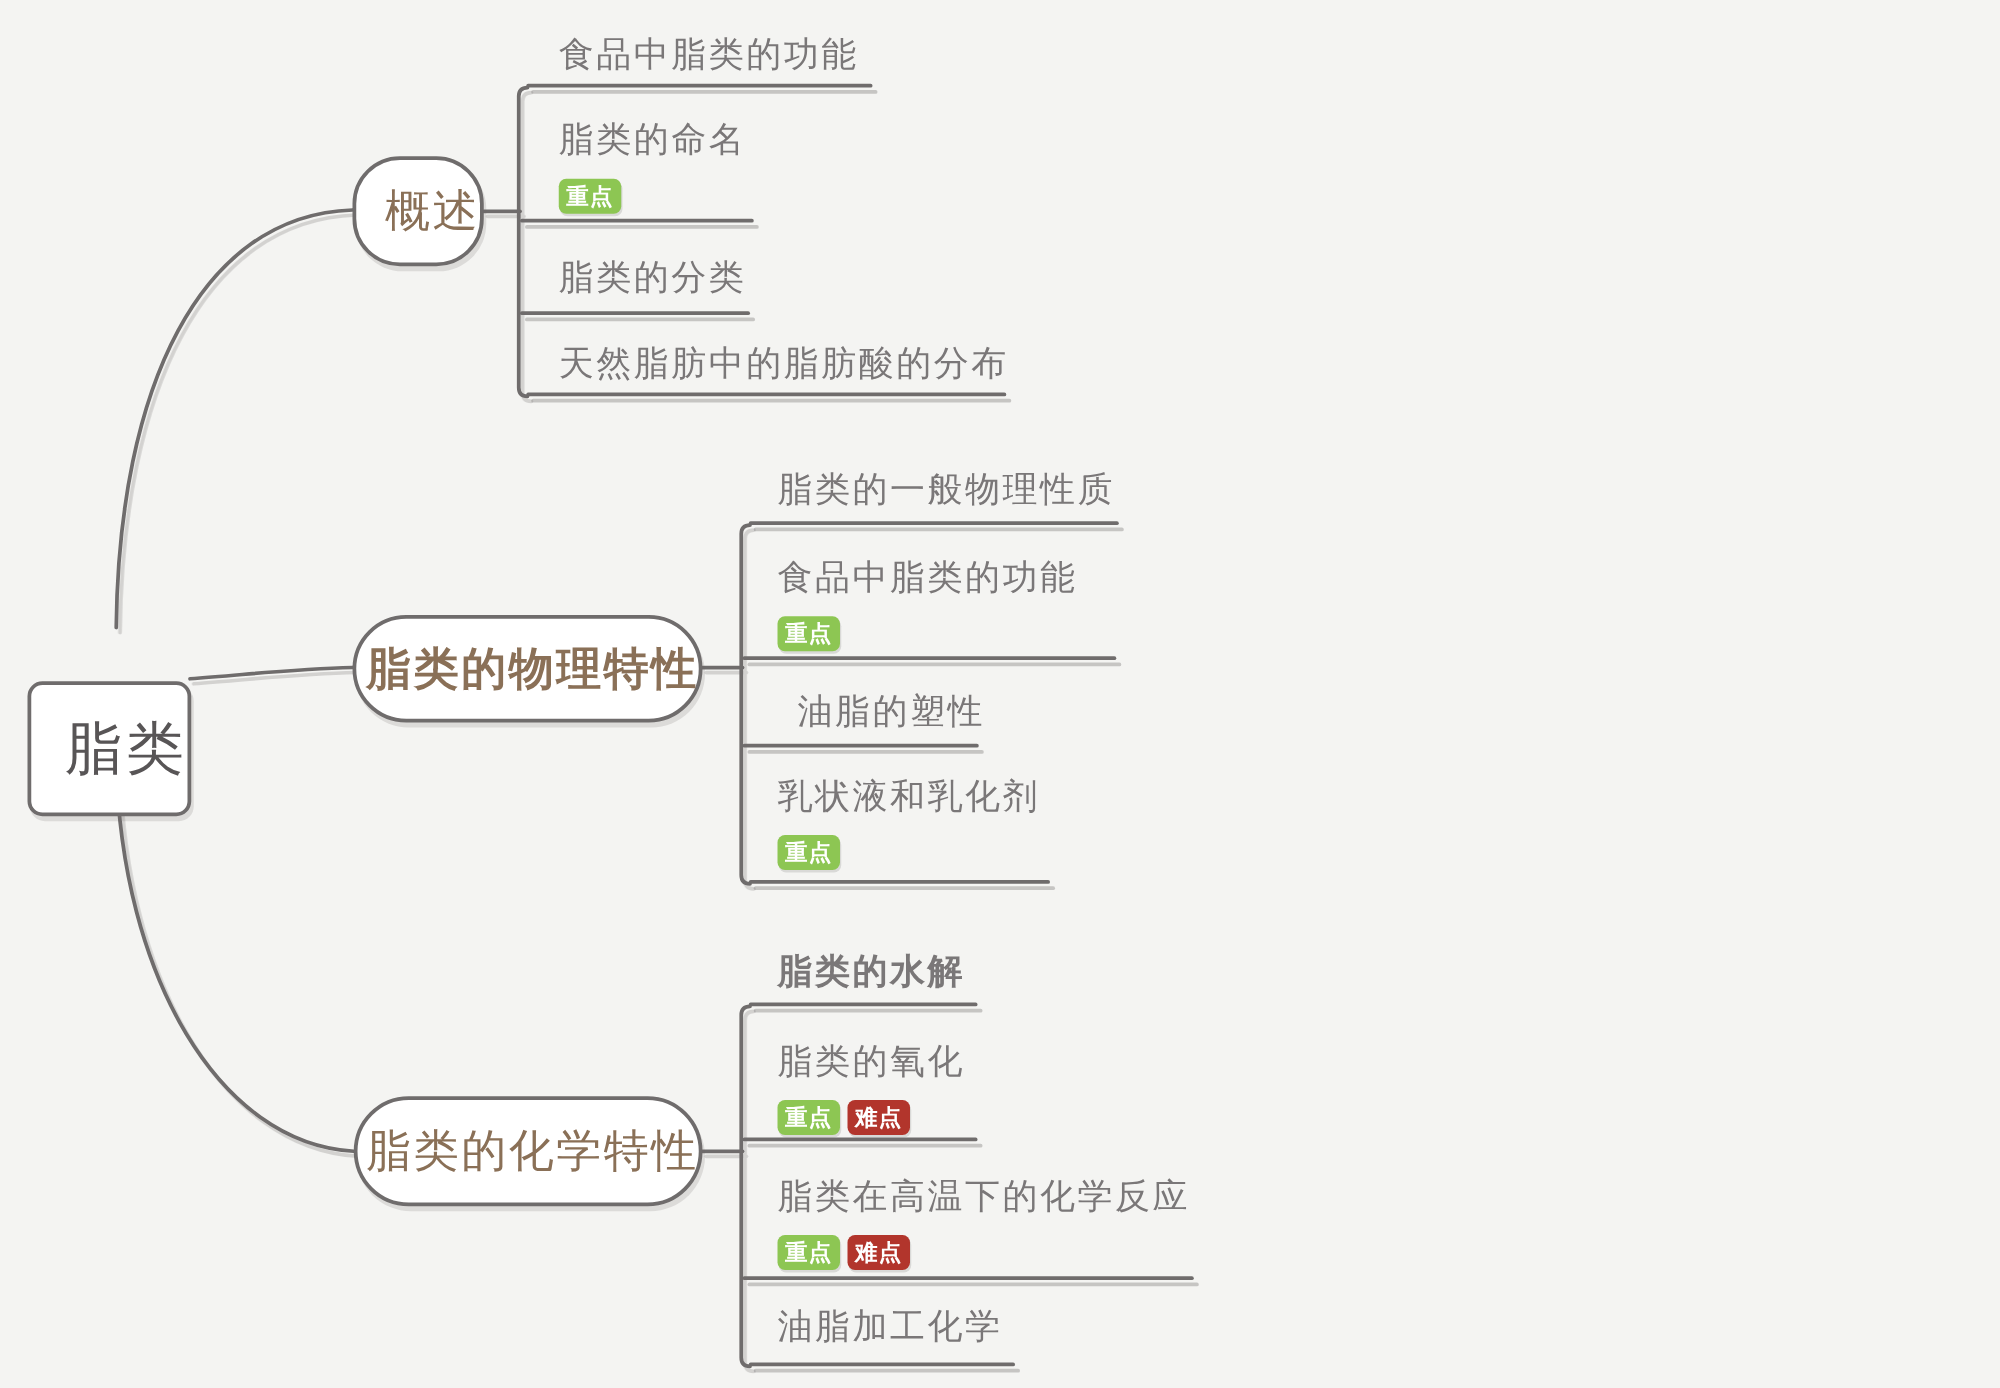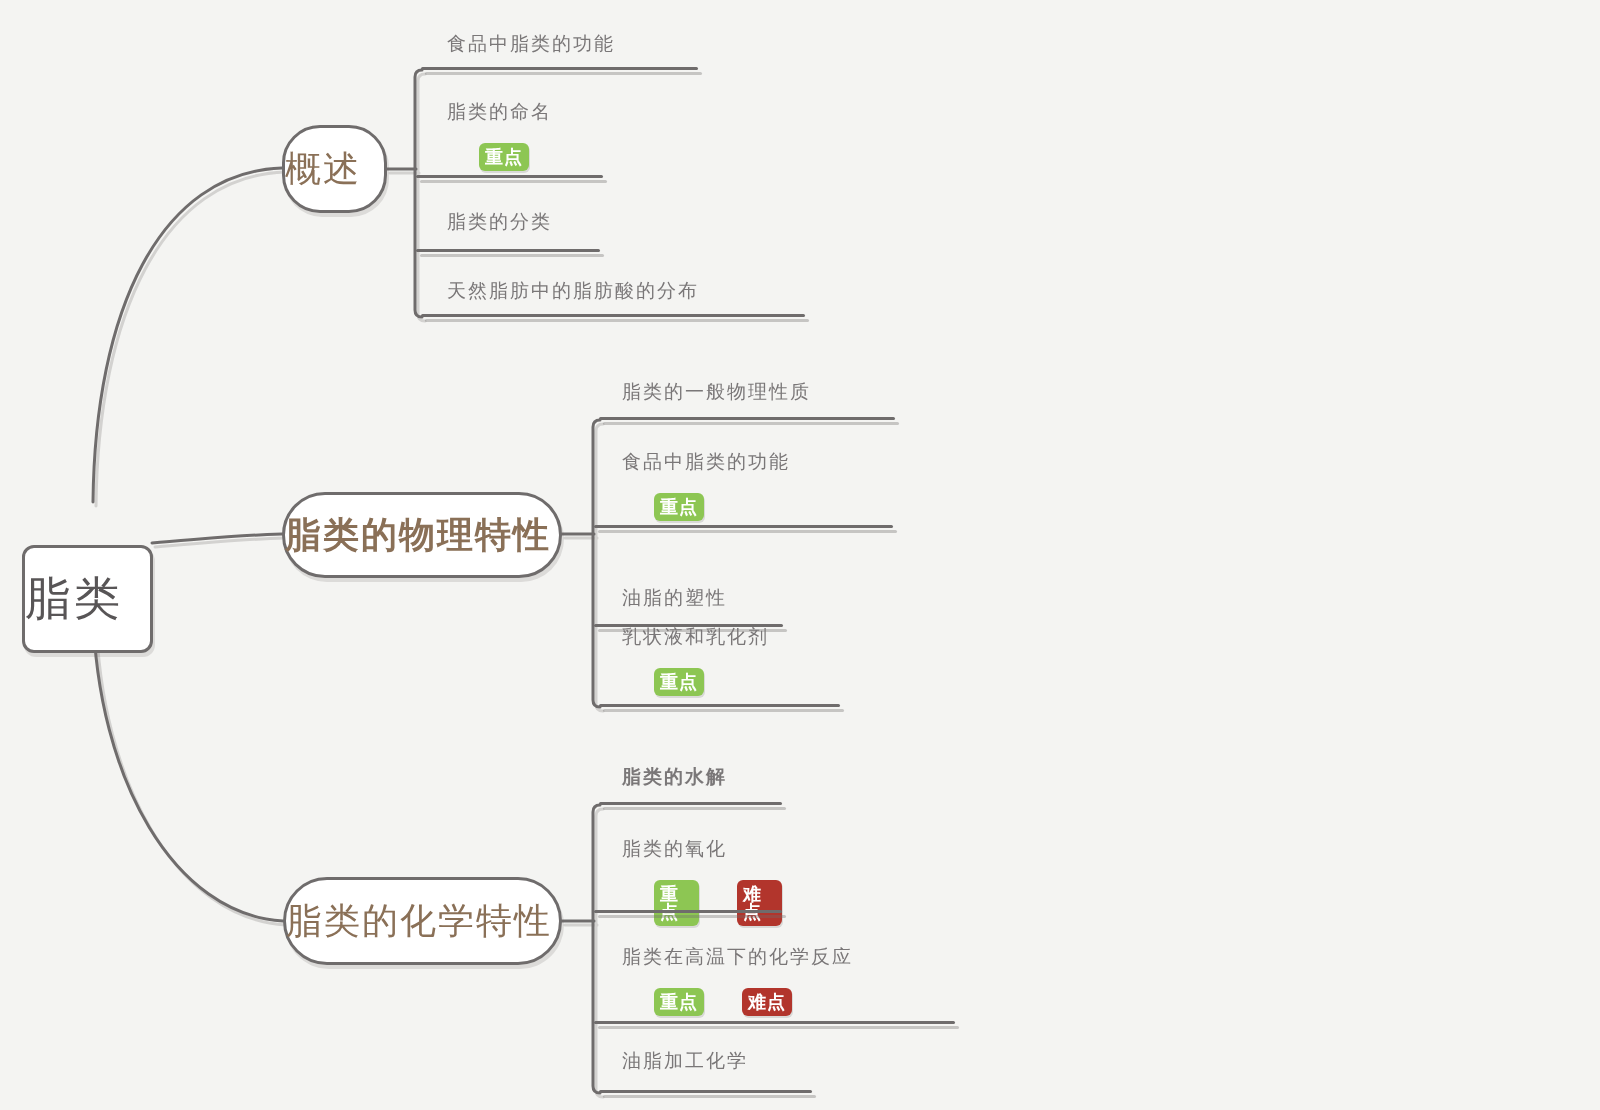--- a/index.html
+++ b/index.html
@@ -18,53 +18,52 @@
     background:var(--bg);
     font-family:"Liberation Sans","DejaVu Sans",sans-serif;
     overflow:hidden;
   }
   .canvas{position:relative;width:1600px;height:1110px;}
   svg.wires{position:absolute;left:0;top:0;width:1600px;height:1110px;
     filter:drop-shadow(3px 4px 0 rgba(111,108,108,0.25));}
   .wire{stroke:var(--line);stroke-width:3;fill:none;stroke-linecap:round;}
 
   .node{
-    position:absolute;display:flex;align-items:center;justify-content:flex-start;
+    position:absolute;display:flex;align-items:center;justify-content:flex-end;
     background:var(--node-bg);border:3px solid var(--line);
     box-shadow:2px 4px 0 rgba(111,108,108,0.18);
     white-space:nowrap;
   }
   .root-node{
     left:22px;top:502px;width:131px;height:108px;border-radius:12px;
     font-size:46px;letter-spacing:3px;color:var(--root-text);margin-top:43px;
   }
   .branch-node{
     border-radius:44px;font-size:36px;letter-spacing:2px;color:var(--branch-text);
   }
   .bn1{left:282px;top:125px;width:105px;height:88px;border-radius:38px;}
   .bn2{left:282px;top:492px;width:280px;height:86px;font-weight:bold;}
   .bn3{left:283px;top:877px;width:279px;height:88px;}
 
   .item{position:absolute;}
   .item .t{
     padding-left:var(--pad,28px);
-    font-size:19px;line-height:28px;letter-spacing:2px;
+    font-size:28px;line-height:28px;letter-spacing:2px;
     color:var(--child-text);white-space:nowrap;
   }
   .item .u{
     position:absolute;left:0;right:0;bottom:0;height:3px;
     background:var(--line);border-radius:2px;
     box-shadow:4px 5px 0 rgba(111,108,108,0.35);
   }
   .badges{display:flex;gap:6px;margin-top:17px;padding-left:var(--pad,28px);}
   .badge{
     font-size:18px;line-height:18px;font-weight:600;letter-spacing:1px;
     color:#ffffff;padding:5px 6px;border-radius:6px;
     box-shadow:1px 2px 0 rgba(111,108,108,0.2);
-    margin-left:32px;
   }
 </style>
 </head>
 <body>
 
 <div class="canvas">
 
   <svg class="wires" viewBox="0 0 1600 1110">
     <path class="wire" d="M 93 502 C 95 310 160 172 282 168"></path>
     <path class="wire" d="M 152 543 C 195 540 235 535 282 534"></path>
@@ -118,21 +117,21 @@
     <div class="t">脂类的一般物理性质</div>
     <div class="u"></div>
   </div>
   <div class="item" style="left:594px;top:448px;width:299px;height:80px;--pad:28px;">
     <div class="t">食品中脂类的功能</div>
     <div class="badges">
       <span class="badge" style="background: rgb(141, 198, 83);">重点</span>
     </div>
     <div class="u"></div>
   </div>
-  <div class="item" style="left:594px;top:584px;width:189px;height:43px;--pad:28px;">
+  <div class="item" style="left:594px;top:555px;width:189px;height:43px;padding-left:16px;--pad:28px;">
     <div class="t">油脂的塑性</div>
     <div class="u"></div>
   </div>
   <div class="item" style="left:599px;top:623px;width:241px;height:84px;--pad:23px;">
     <div class="t">乳状液和乳化剂</div>
     <div class="badges">
       <span class="badge" style="background: rgb(141, 198, 83);">重点</span>
     </div>
     <div class="u"></div>
   </div>

